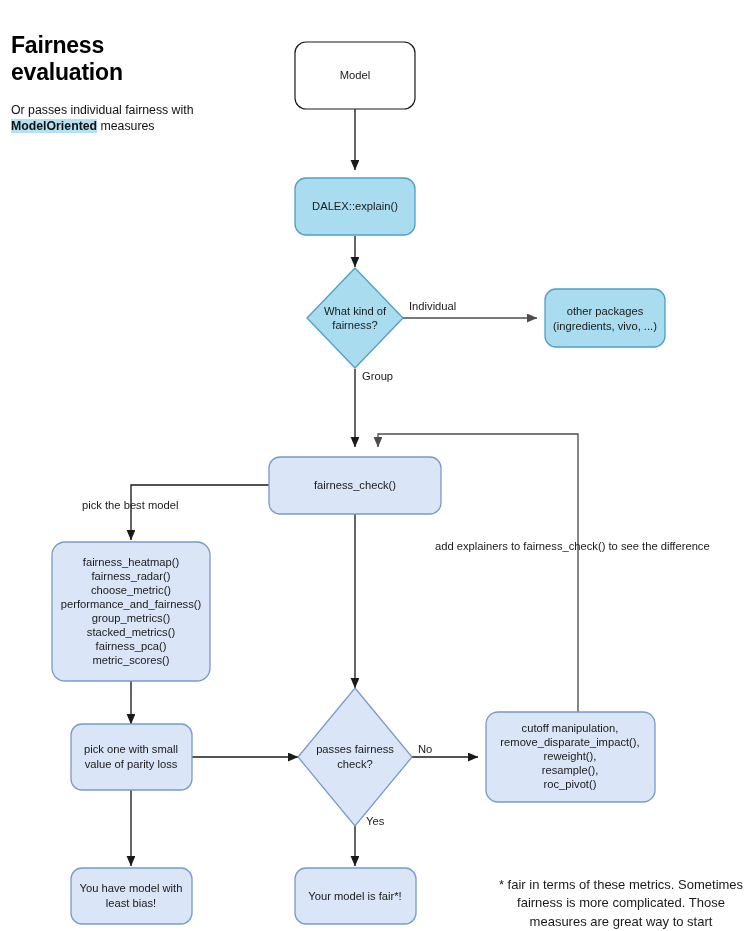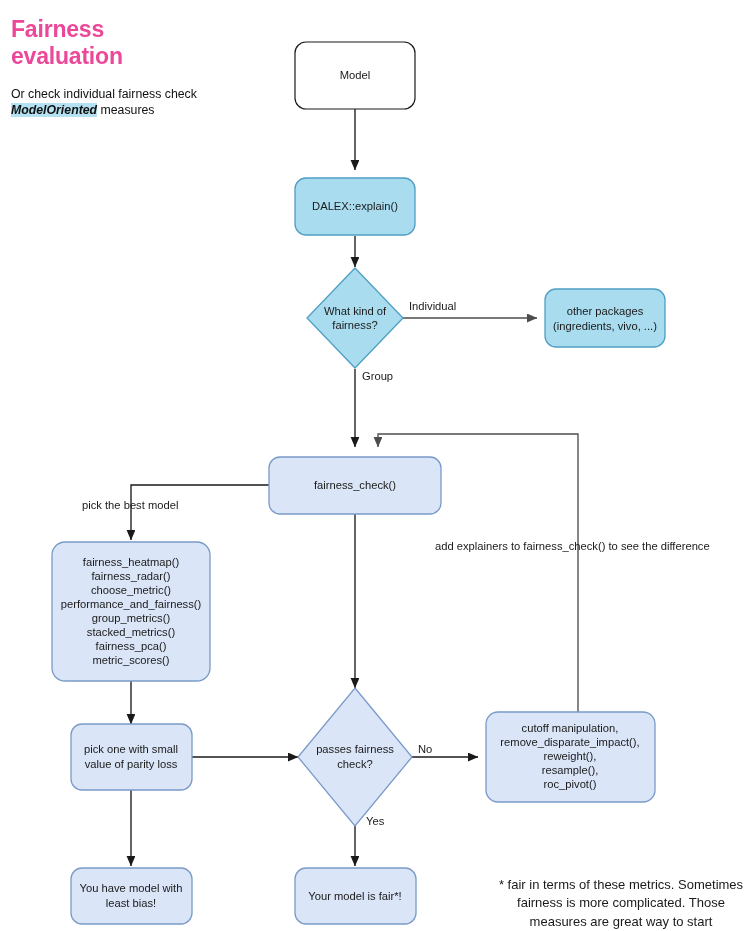--- a/index.html
+++ b/index.html
@@ -21,38 +21,37 @@
     position: absolute;
     left: 11px;
     top: 16px;
     width: 190px;
   }
   #page-title {
     font-size: 23px;
     font-weight: bold;
     line-height: 1.17;
     letter-spacing: -0.2px;
-    color: #ec4899;
-    margin: 0 0 16px 0;
+    color: #000000;
+    margin: 16px 0 16px 0;
     white-space: pre-line;
   }
   .intro-para {
     font-size: 12.3px;
     line-height: 1.32;
     color: #111111;
     margin: 0 0 14px 0;
   }
   .hl-fairmodels {
     background: #dde6f5;
     font-weight: bold;
   }
   .hl-modeloriented {
     background: #b5e2f2;
     font-weight: bold;
-    font-style: italic;
   }
 
   
   #flow-canvas {
     position: absolute;
     left: 0;
     top: 0;
     width: 751px;
     height: 931px;
   }
@@ -105,21 +104,21 @@
   }
 </style>
 </head>
 <body>
 
 <div id="intro-panel">
   <h1 id="page-title">Fairness
 evaluation</h1>
 
 
-  <p class="intro-para"><span>Or check individual fairness check </span><span class="hl-modeloriented">ModelOriented</span><span> measures</span></p>
+  <p class="intro-para"><span>Or passes individual fairness with </span><span class="hl-modeloriented">ModelOriented</span><span> measures</span></p>
 </div>
 
 <svg id="flow-canvas" viewBox="0 0 751 931">
   <defs>
     <marker id="arrow-black" markerWidth="9" markerHeight="9" refX="7.4" refY="3.3" orient="auto" markerUnits="strokeWidth">
       <path d="M0,0 L7.6,3.3 L0,6.6 z" fill="#1a1a1a"></path>
     </marker>
     <marker id="arrow-grey" markerWidth="9" markerHeight="9" refX="7.4" refY="3.3" orient="auto" markerUnits="strokeWidth">
       <path d="M0,0 L7.6,3.3 L0,6.6 z" fill="#4d4d4d"></path>
     </marker>

